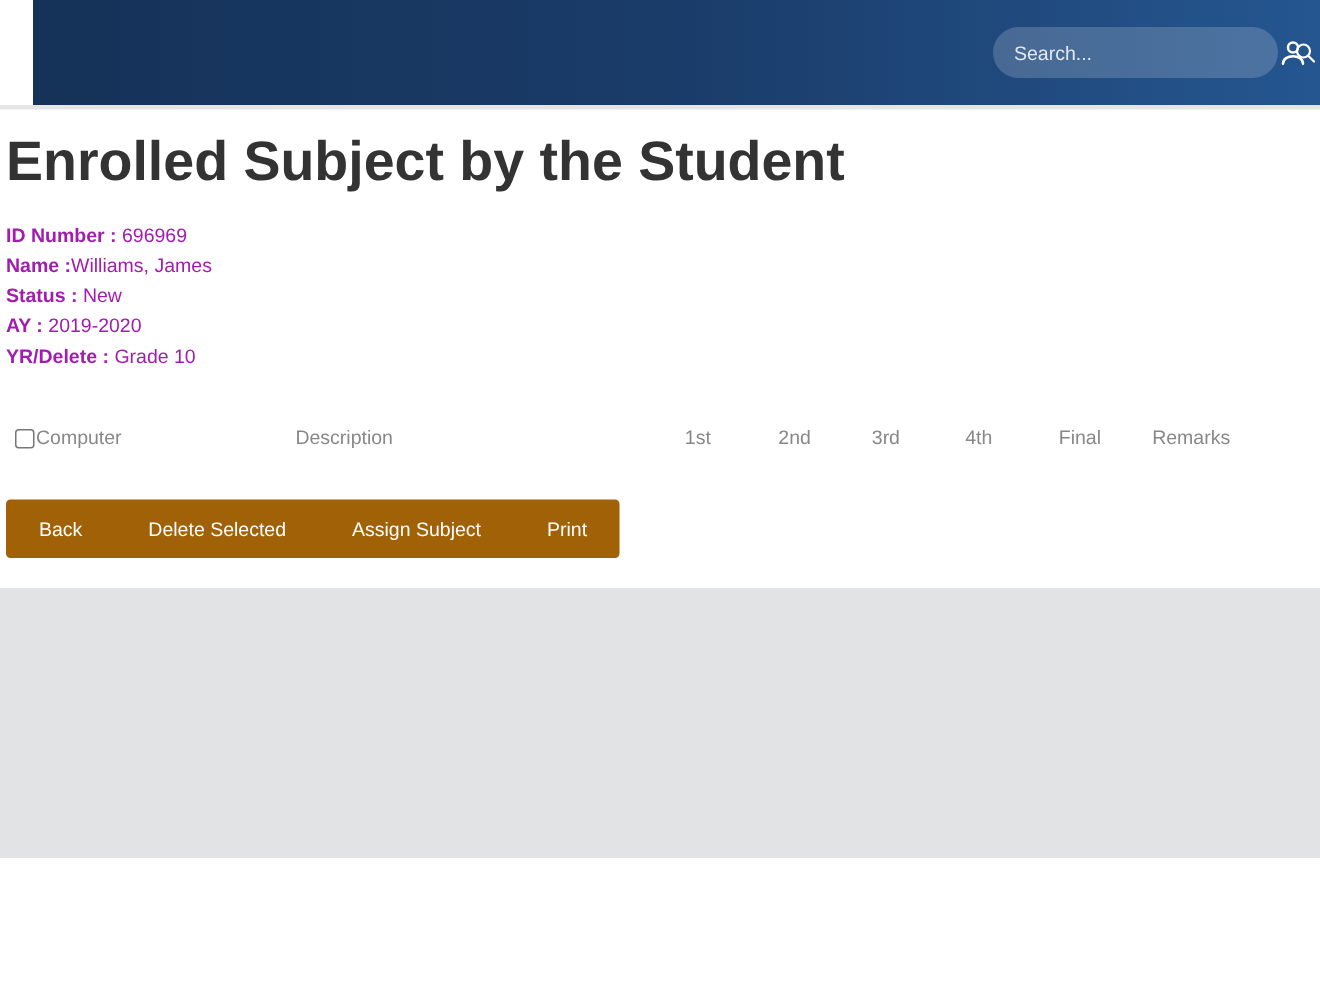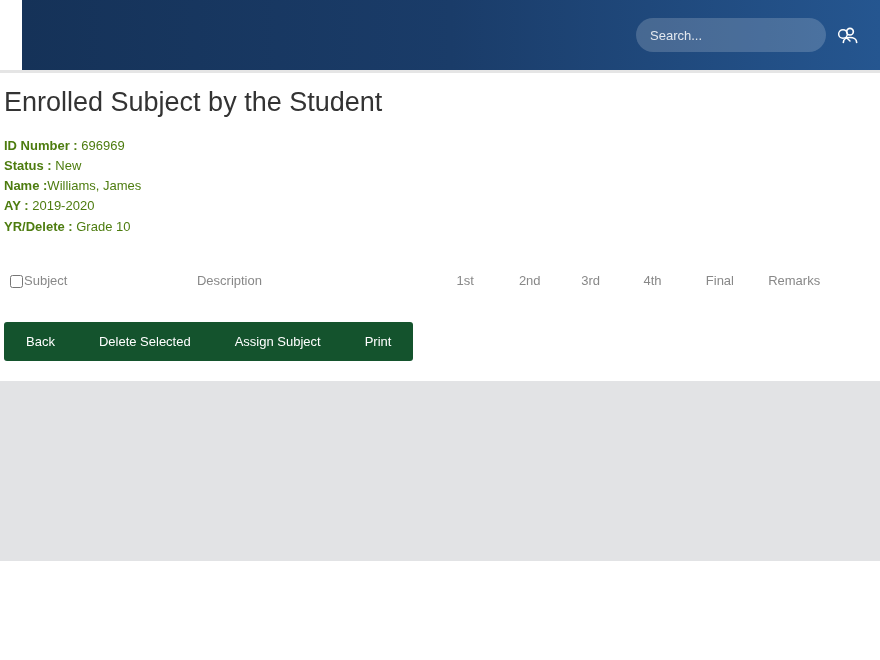--- a/index.html
+++ b/index.html
@@ -4,22 +4,21 @@
   <style>
     * { margin: 0; padding: 0; box-sizing: border-box; }
     body { font-family: "Segoe UI", Arial, sans-serif; background: #fff; width: 880px; height: 660px; overflow: hidden; }
 
     header {
       height: 70px;
       background: linear-gradient(90deg, #153258 0%, #1a3c69 50%, #255690 100%);
       display: flex;
       align-items: center;
       justify-content: flex-end;
-      padding: 0 20px;
-      gap: 14px;
+      padding: 0 8px;
       margin-left: 22px;
     }
     .search-box {
       display: flex;
       align-items: center;
       background: rgba(255,255,255,0.18);
       border-radius: 20px;
       height: 34px;
       padding: 0 14px;
       width: 190px;
@@ -37,27 +36,27 @@
     .search-icon svg, .user-icon svg { display: block; }
 
     .rule {
       height: 3px;
       background: #e5e5e5;
     }
 
     main { padding: 10px 14px 0 4px; }
 
     .page-title {
-      font-size: 27px;
+      font-size: 37px;
       color: #333;
-      font-weight: 400;
+      font-weight: 700;
       margin: 4px 0 18px 0;
     }
 
-    .info-block { font-size: 13px; color: #4d7c0f; line-height: 1.55; margin-bottom: 26px; }
+    .info-block { font-size: 13px; color: #a21caf; line-height: 1.55; margin-bottom: 26px; }
     .info-row .lbl { font-weight: 700; }
 
     table.grades {
       width: 100%;
       border-collapse: collapse;
       font-size: 13px;
       color: #555;
     }
     .grades th {
       text-align: left;
@@ -76,21 +75,21 @@
       margin-right: 1px;
     }
     .col-subject { width: 180px; }
     .col-desc { width: 250px; }
     .col-grade { width: 60px; }
     .col-remarks { width: 100px; }
 
     .action-bar {
       margin-top: 24px;
       display: inline-flex;
-      background: #14532d;
+      background: #a16207;
       border-radius: 3px;
       overflow: hidden;
     }
     .action-bar button {
       background: none;
       border: none;
       color: #fff;
       font-size: 13px;
       padding: 12px 22px;
       cursor: pointer;
@@ -126,37 +125,37 @@
 <div class="rule"></div>
 
 <main>
   <h1 class="page-title">Enrolled Subject by the Student</h1>
 
   <div class="info-block">
     <div class="info-row">
       <span class="lbl">ID Number : </span><span>696969</span>
     </div>
     <div class="info-row">
-      <span class="lbl">Status : </span><span>New</span>
+      <span class="lbl">Name :</span><span>Williams, James</span>
     </div>
     <div class="info-row">
-      <span class="lbl">Name :</span><span>Williams, James</span>
+      <span class="lbl">Status : </span><span>New</span>
     </div>
     <div class="info-row">
       <span class="lbl">AY : </span><span>2019-2020</span>
     </div>
     <div class="info-row">
       <span class="lbl">YR/Delete : </span><span>Grade 10</span>
     </div>
   </div>
 
   <table class="grades">
     <thead>
       <tr>
-        <th class="col-subject"><input type="checkbox" style=""><span>Subject</span></th>
+        <th class="col-subject"><input type="checkbox" style=""><span>Computer</span></th>
         <th class="col-desc">Description</th>
         <th class="col-grade">1st</th>
         <th class="col-grade">2nd</th>
         <th class="col-grade">3rd</th>
         <th class="col-grade">4th</th>
         <th class="col-grade">Final</th>
         <th class="col-remarks">Remarks</th>
       </tr>
     </thead>
     <tbody>

